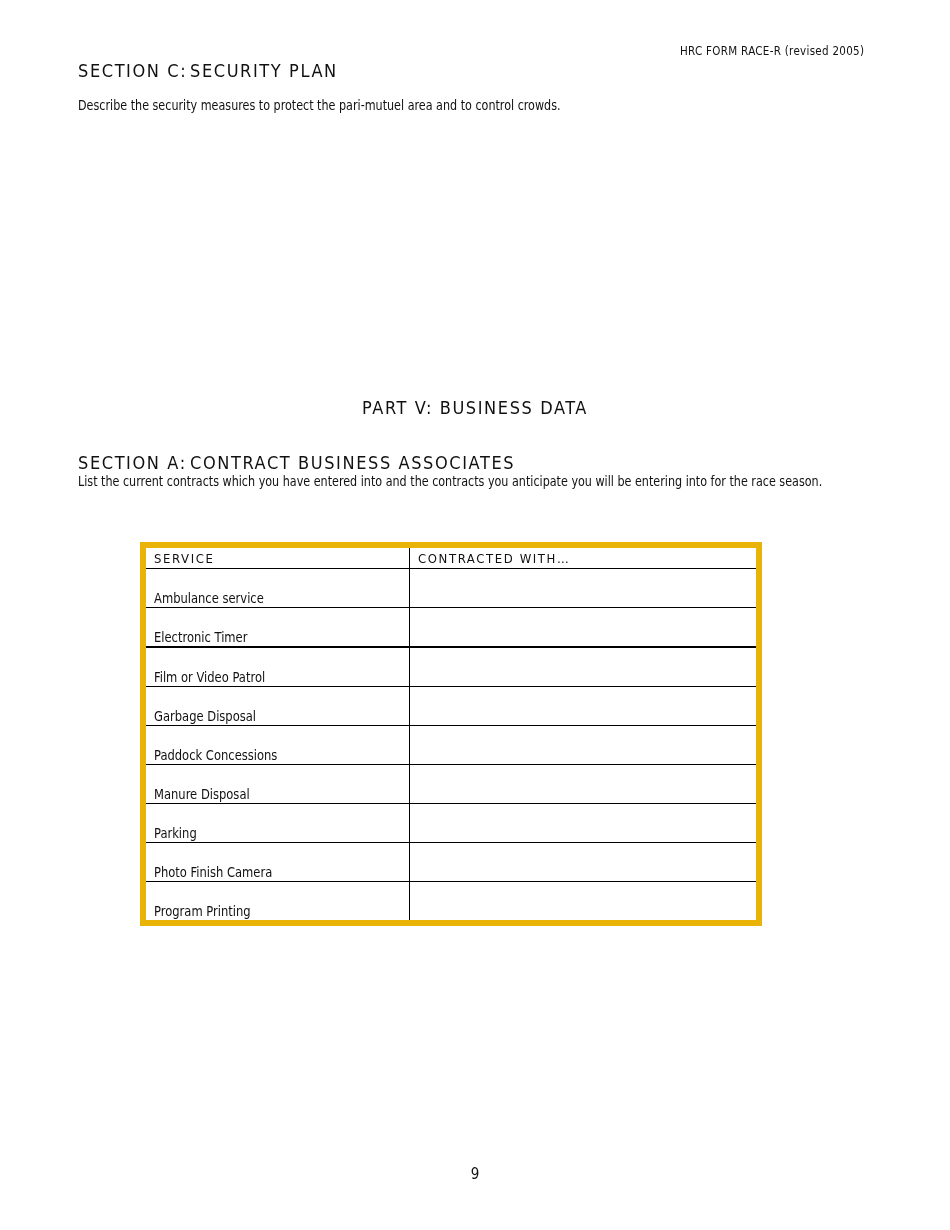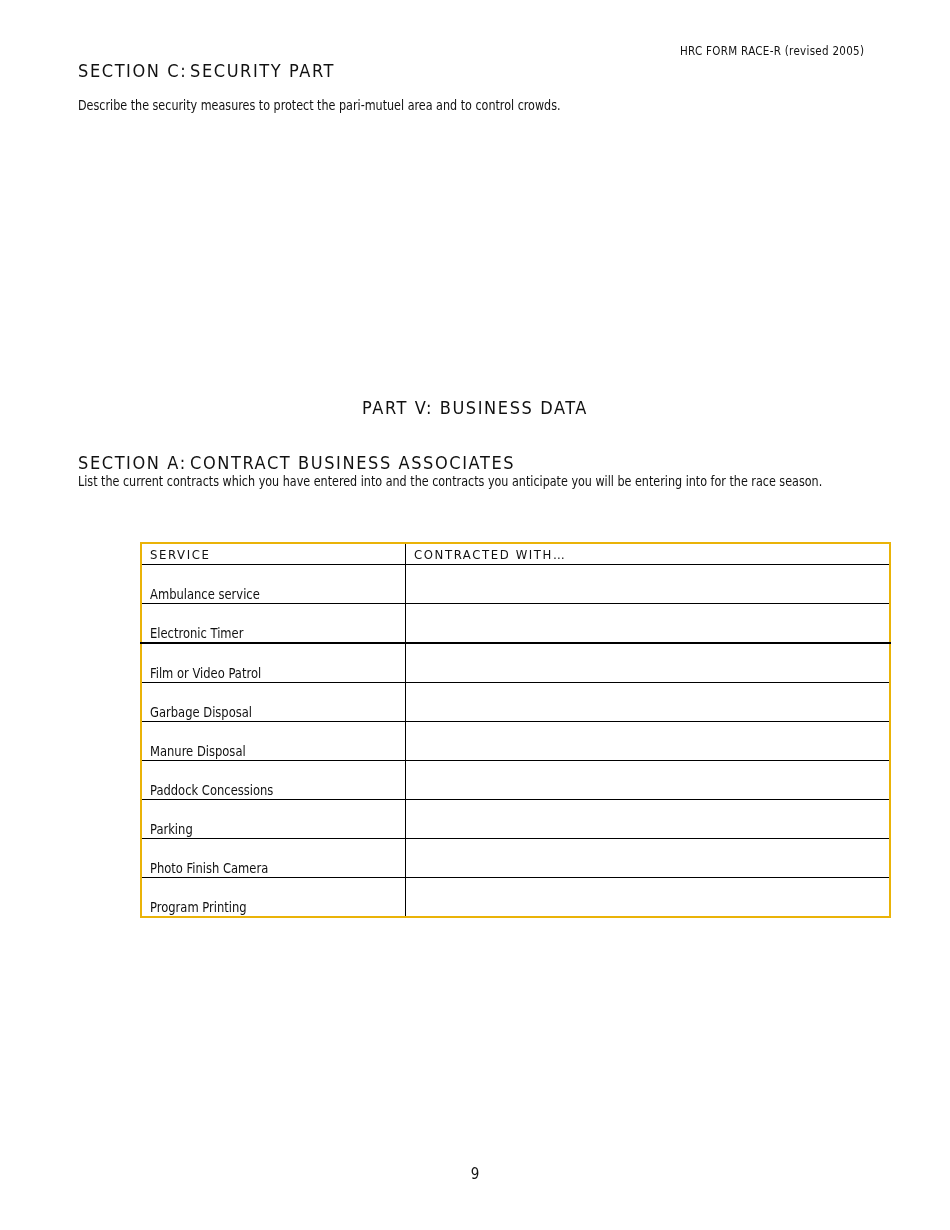--- a/index.html
+++ b/index.html
@@ -10,39 +10,39 @@
     .heading { font-size:18px; letter-spacing:1.6px; font-stretch:condensed; }
     .sec-c { left:78px; top:60px; }
     .sec-c .title { position:absolute; left:112px; top:0; }
     .para { font-size:13.5px; font-stretch:condensed; }
     .para-c { left:78px; top:97px; transform:scaleX(0.92); transform-origin:left top; }
     .part-v { left:0; width:950px; text-align:center; top:397px; }
     .sec-a { left:78px; top:452px; }
     .sec-a .title { position:absolute; left:112px; top:0; }
     .para-a { left:78px; top:472px; width:800px; white-space:normal; line-height:19px; }
     .para-a span { display:inline-block; transform:scaleX(0.92); transform-origin:left top; width:860px; }
-    table.contracts { position:absolute; left:140px; top:542px; width:751px;
-      border-collapse:collapse; border:2px solid #eab308; }
+    table.contracts { position:absolute; left:140px; top:542px; width:622px;
+      border-collapse:collapse; border:6px solid #eab308; }
     table.contracts td, table.contracts th { border:1px solid #000; padding:0 0 0 8px;
       font-weight:normal; text-align:left; vertical-align:bottom; font-size:13.5px; }
     table.contracts th { height:20px; letter-spacing:1.6px; font-size:13px; vertical-align:middle; }
     table.contracts td { height:37px; padding-bottom:1px; }
     table.contracts td.svc { width:255px;margin-left:48px; }
     table.contracts tr.thick td { border-top:2px solid #000; }
     .svc span { display:inline-block; transform:scaleX(0.95); transform-origin:left bottom; }
     .page-num { left:0; width:950px; text-align:center; top:1165px; font-size:15px; }
   </style>
 </head>
 <body>
 
 <div class="abs form-id">HRC FORM RACE-R  (revised 2005)</div>
 
 <div class="abs heading sec-c">
   <span>SECTION C:</span>
-  <span class="title">SECURITY PART</span>
+  <span class="title">SECURITY PLAN</span>
 </div>
 
 <div class="abs para para-c">Describe the security measures to protect the pari-mutuel area and to control crowds.</div>
 
 <div class="abs heading part-v">PART V:  BUSINESS DATA</div>
 
 <div class="abs heading sec-a">
   <span>SECTION A:</span>
   <span class="title">CONTRACT BUSINESS ASSOCIATES</span>
 </div>
@@ -69,25 +69,25 @@
     </tr>
     <tr class="thick">
       <td class="svc"><span>Film or Video Patrol</span></td>
       <td></td>
     </tr>
     <tr>
       <td class="svc"><span>Garbage Disposal</span></td>
       <td></td>
     </tr>
     <tr>
-      <td class="svc"><span>Manure Disposal</span></td>
+      <td class="svc"><span>Paddock Concessions</span></td>
       <td></td>
     </tr>
     <tr>
-      <td class="svc"><span>Paddock Concessions</span></td>
+      <td class="svc"><span>Manure Disposal</span></td>
       <td></td>
     </tr>
     <tr>
       <td class="svc"><span>Parking</span></td>
       <td></td>
     </tr>
     <tr>
       <td class="svc"><span>Photo Finish Camera</span></td>
       <td></td>
     </tr>

